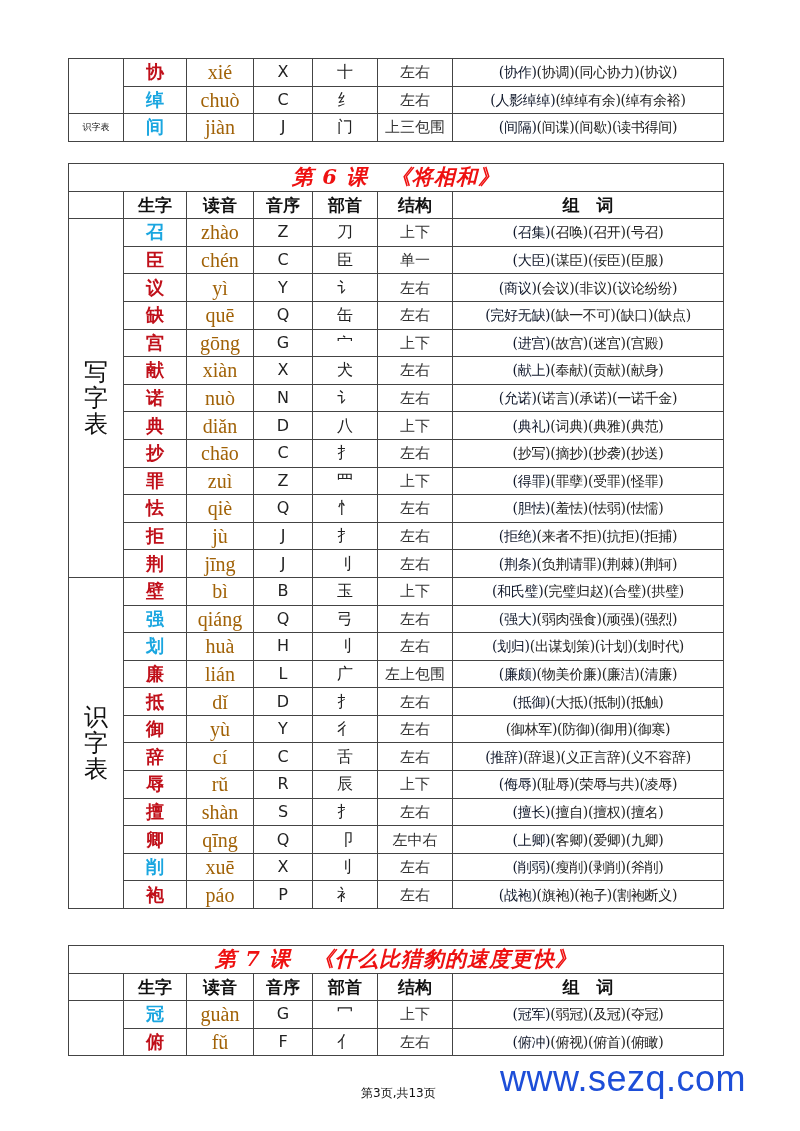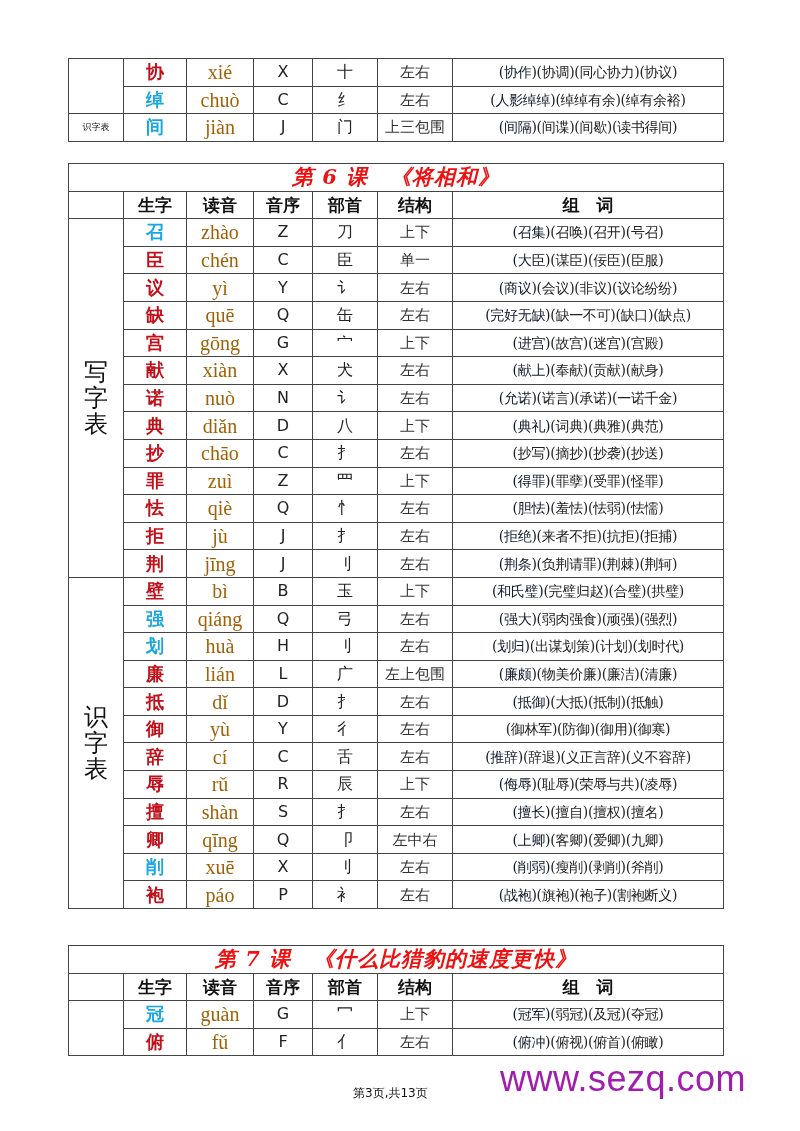--- a/index.html
+++ b/index.html
@@ -36,26 +36,26 @@
     td.words { font-size: 14px; color: #222; letter-spacing: -0.3px; }
     td.words .hl { color: #0f172a; }
     td.words .sm { font-size: 14px; text-align: right; }
     td.title {
       height: 33px; line-height: 33px; font-size: 21px; font-weight: bold; color: #ee1111;
       letter-spacing: 1px;
       font-style: italic;
     }
     td.hdr { font-size: 17px; font-weight: bold; height: 27px; }
     .footer {
-      position: absolute; top: 1085px; left: 353px; font-family: "DejaVu Sans", "Liberation Sans", sans-serif;
+      position: absolute; top: 1085px; left: 361px; font-family: "DejaVu Sans", "Liberation Sans", sans-serif;
       font-size: 12px; color: #111;
     }
     .watermark {
       position: absolute; top: 1058px; left: 500px; font-family: "Liberation Sans", "DejaVu Sans", sans-serif;
-      font-size: 36px; color: #a21caf; letter-spacing: 0.5px;
+      font-size: 36px; color: #1d4ed8; letter-spacing: 0.5px;
     }
   </style>
 </head>
 <body>
 
 <table class="lesson" style="top:58px;">
   <colgroup>
       <col class="c-side">
       <col class="c-char">
       <col class="c-py">

